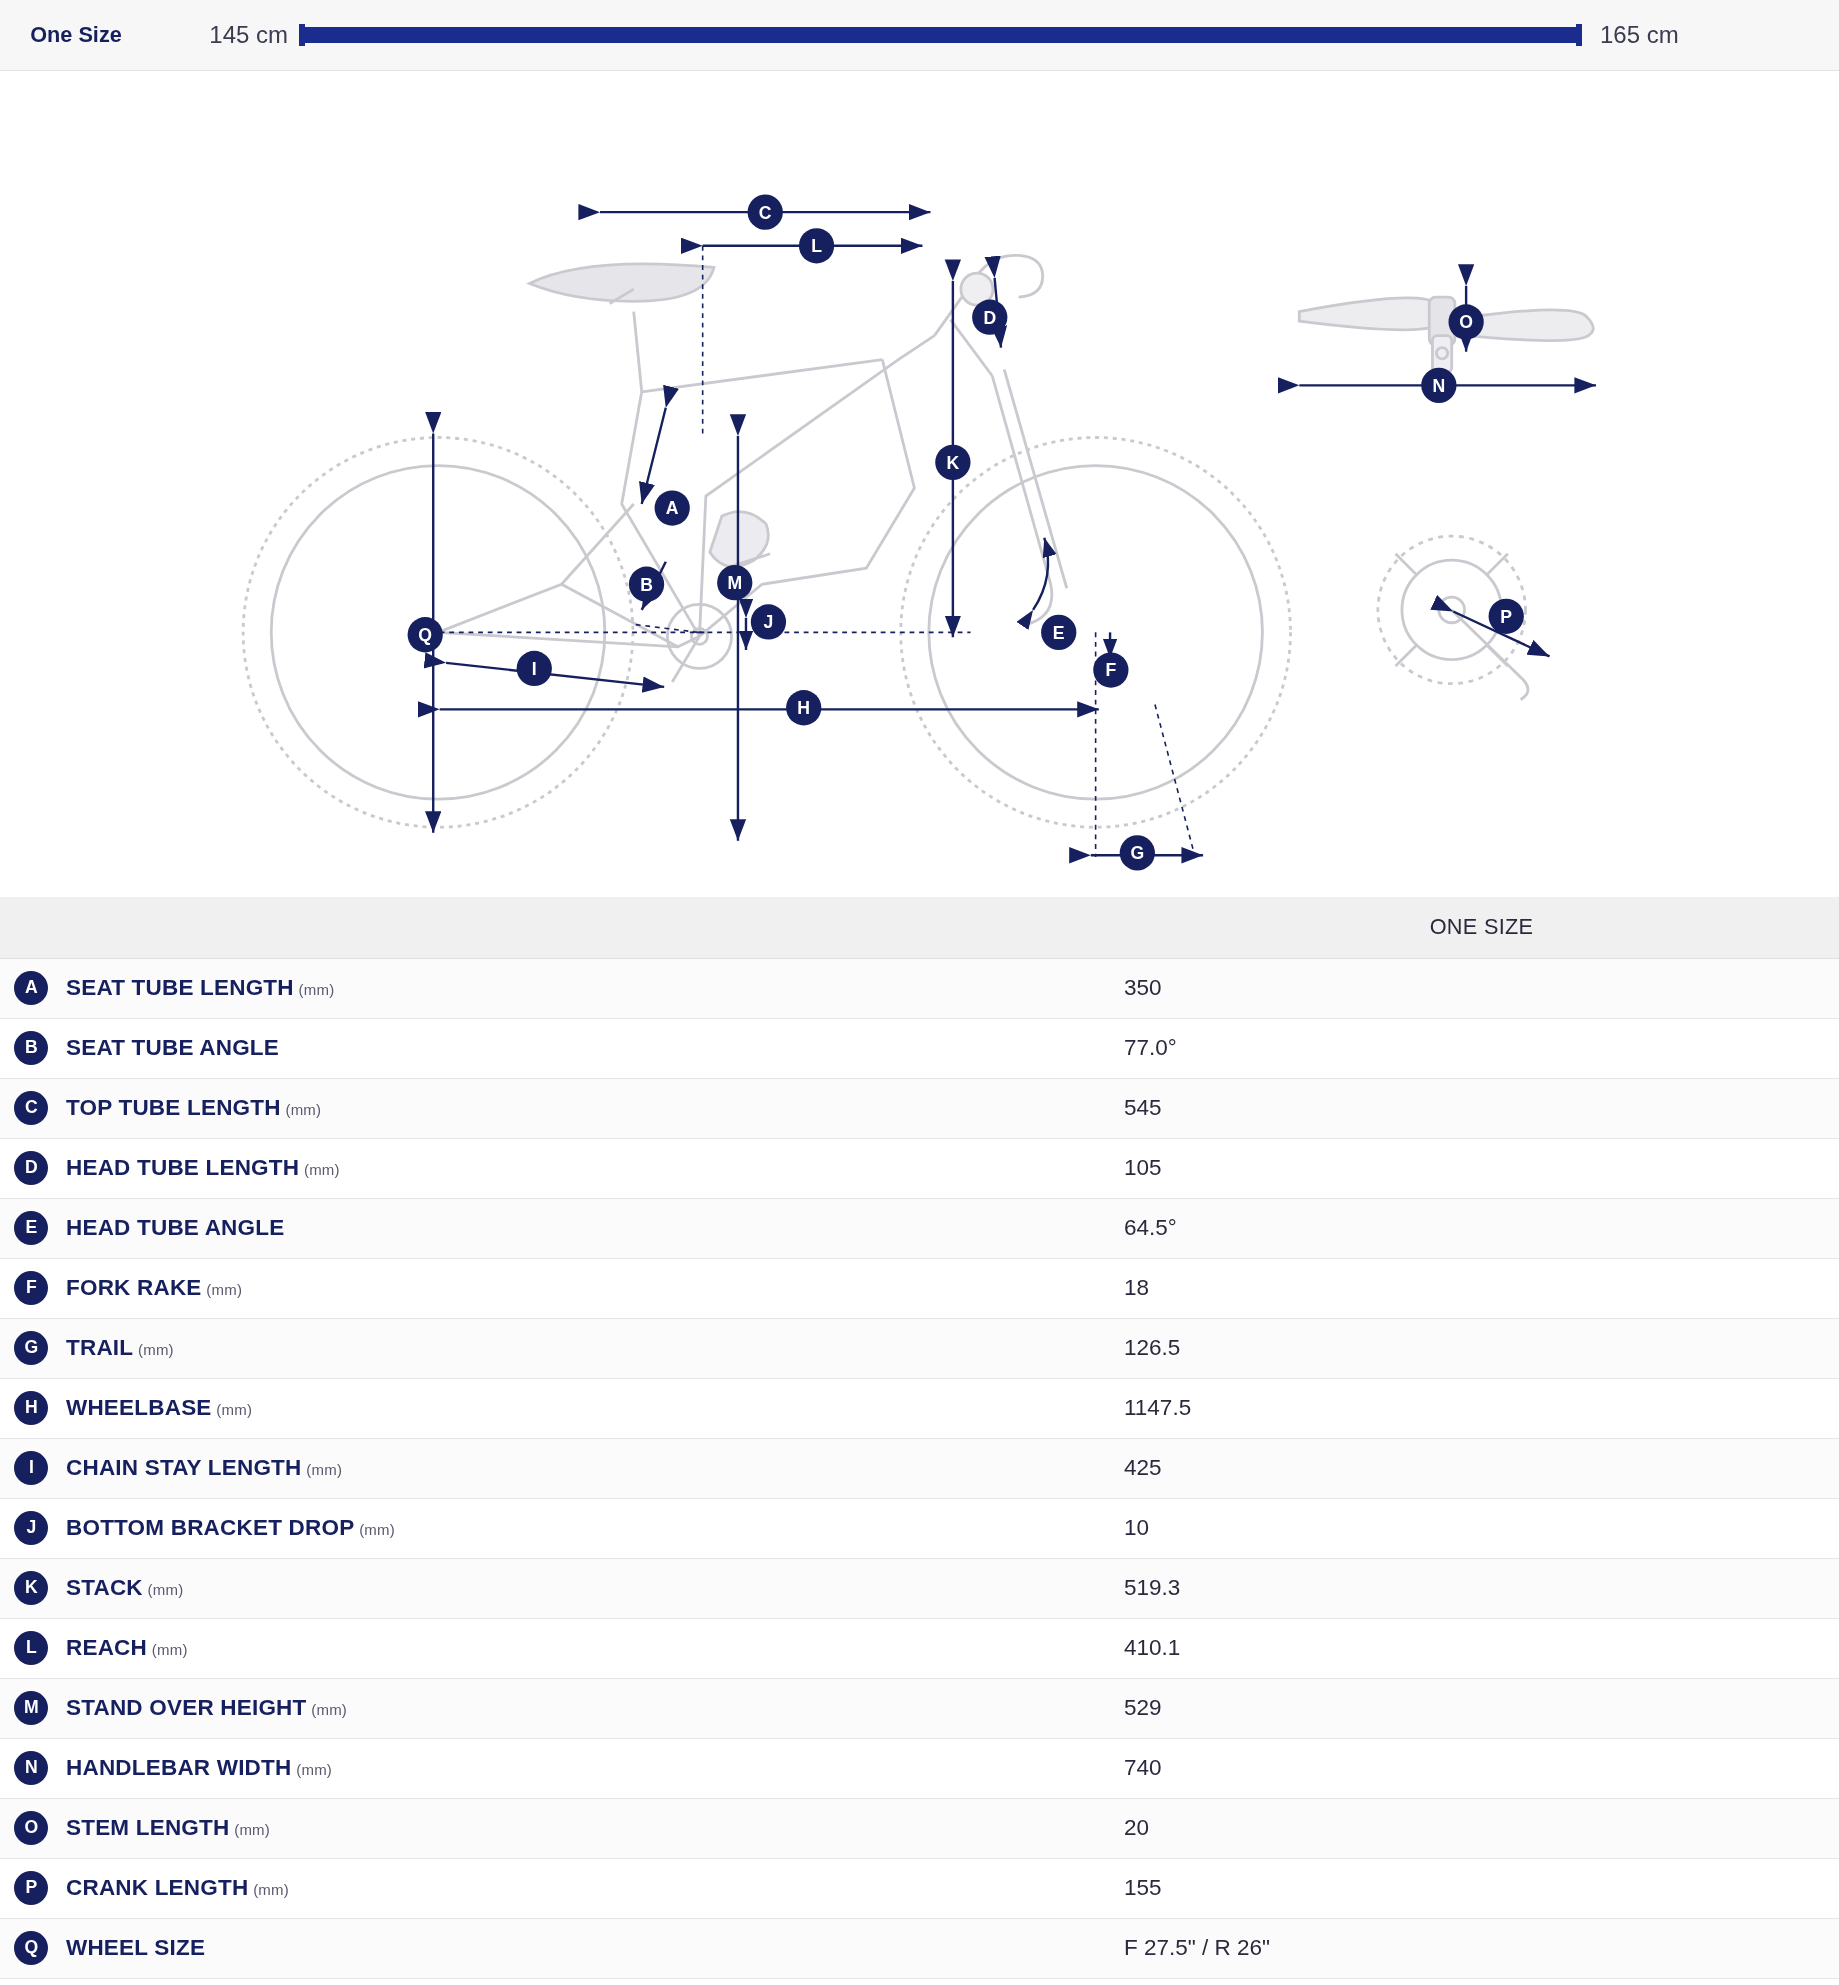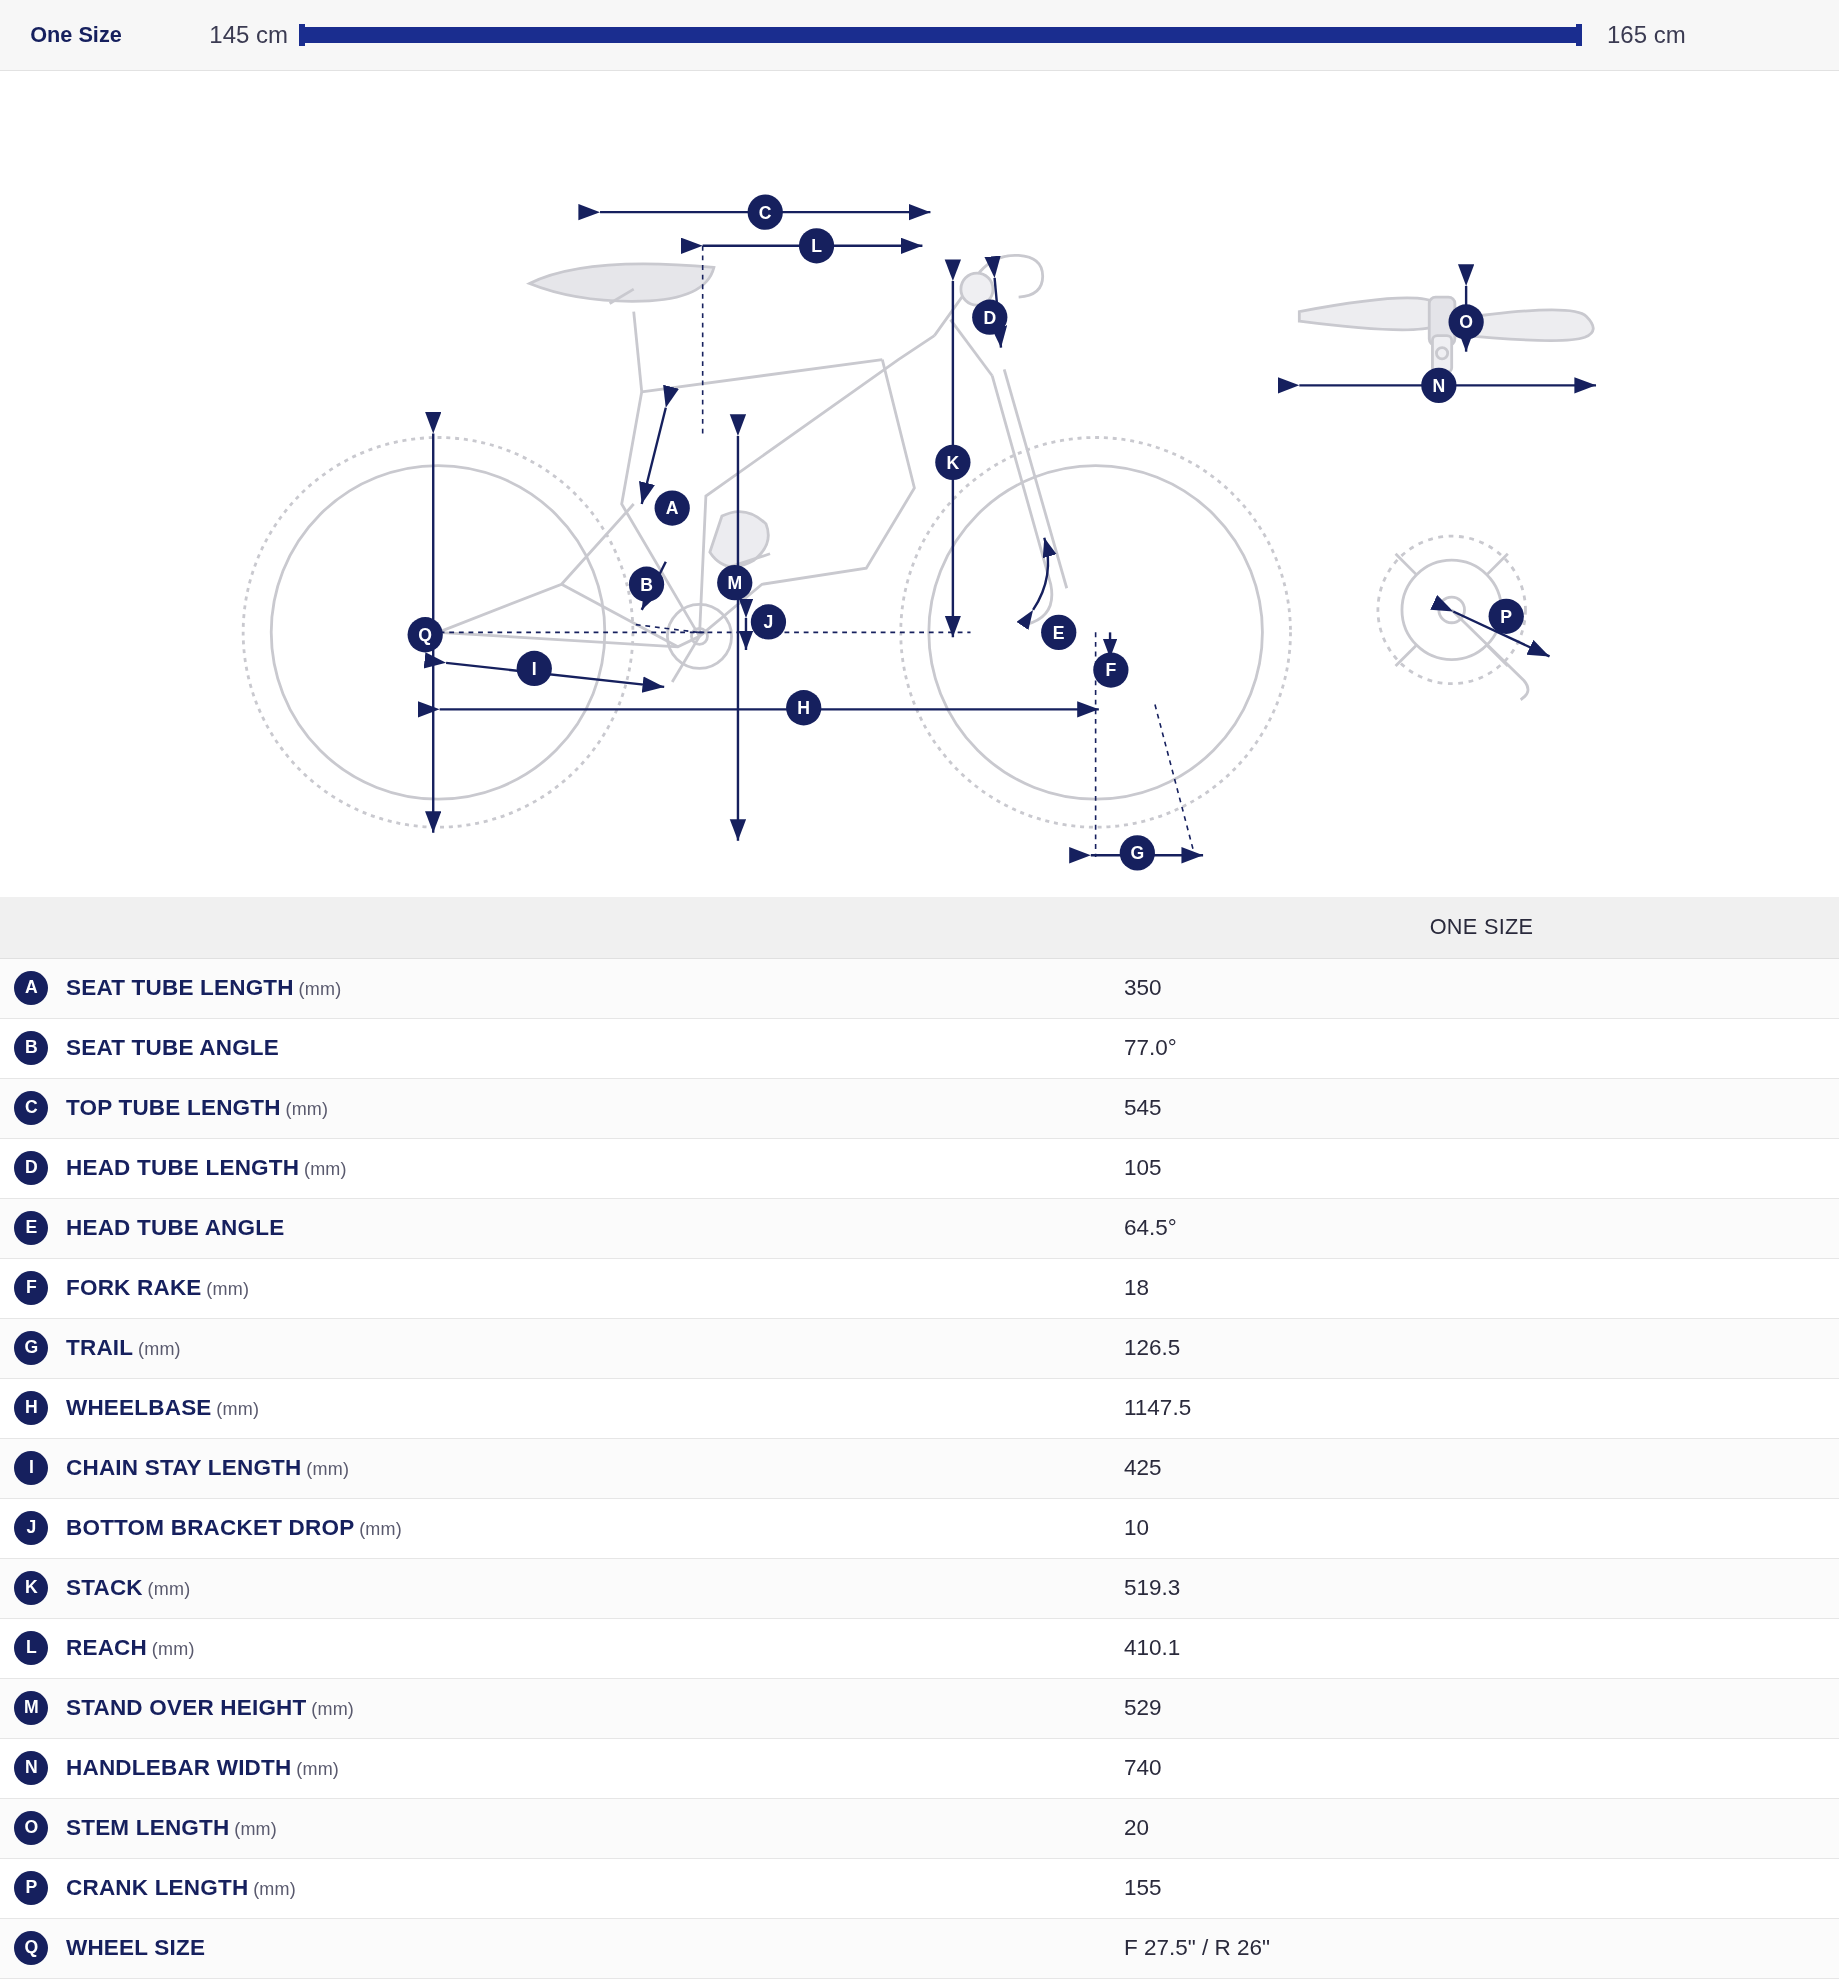--- a/index.html
+++ b/index.html
@@ -26,21 +26,21 @@
     color: #16205e;
     width: 160px;
     padding-left: 11.2px;
   }
   .size-bar-min, .size-bar-max {
     font-size: 24px;
     color: #3b3b52;
     white-space: nowrap;
   }
   .size-bar-min { text-align: right; width: 120px; padding-right: 11px; }
-  .size-bar-max { text-align: center; padding-left: 25px; }
+  .size-bar-max { text-align: center; padding-left: 18px; }
   .size-bar-track {
     flex: 0 0 1283px;
     height: 16px;
     background: #1a2d8f;
     position: relative;
   }
   .size-bar-track::before,
   .size-bar-track::after {
     content: "";
     position: absolute;
@@ -97,21 +97,21 @@
     justify-content: center;
     line-height: 1;
   }
   .label-text {
     font-size: 22.5px;
     font-weight: bold;
     color: #16205e;
     letter-spacing: 0.2px;
   }
   .label-unit {
-    font-size: 18px;
+    font-size: 15px;
     font-weight: normal;
     color: #5a5a6e;
     margin-left: 4.8px;
   }
   td.cell-value {
     text-align: left;
     font-size: 22.5px;
     color: #2a2a3c;
   }
 </style>

